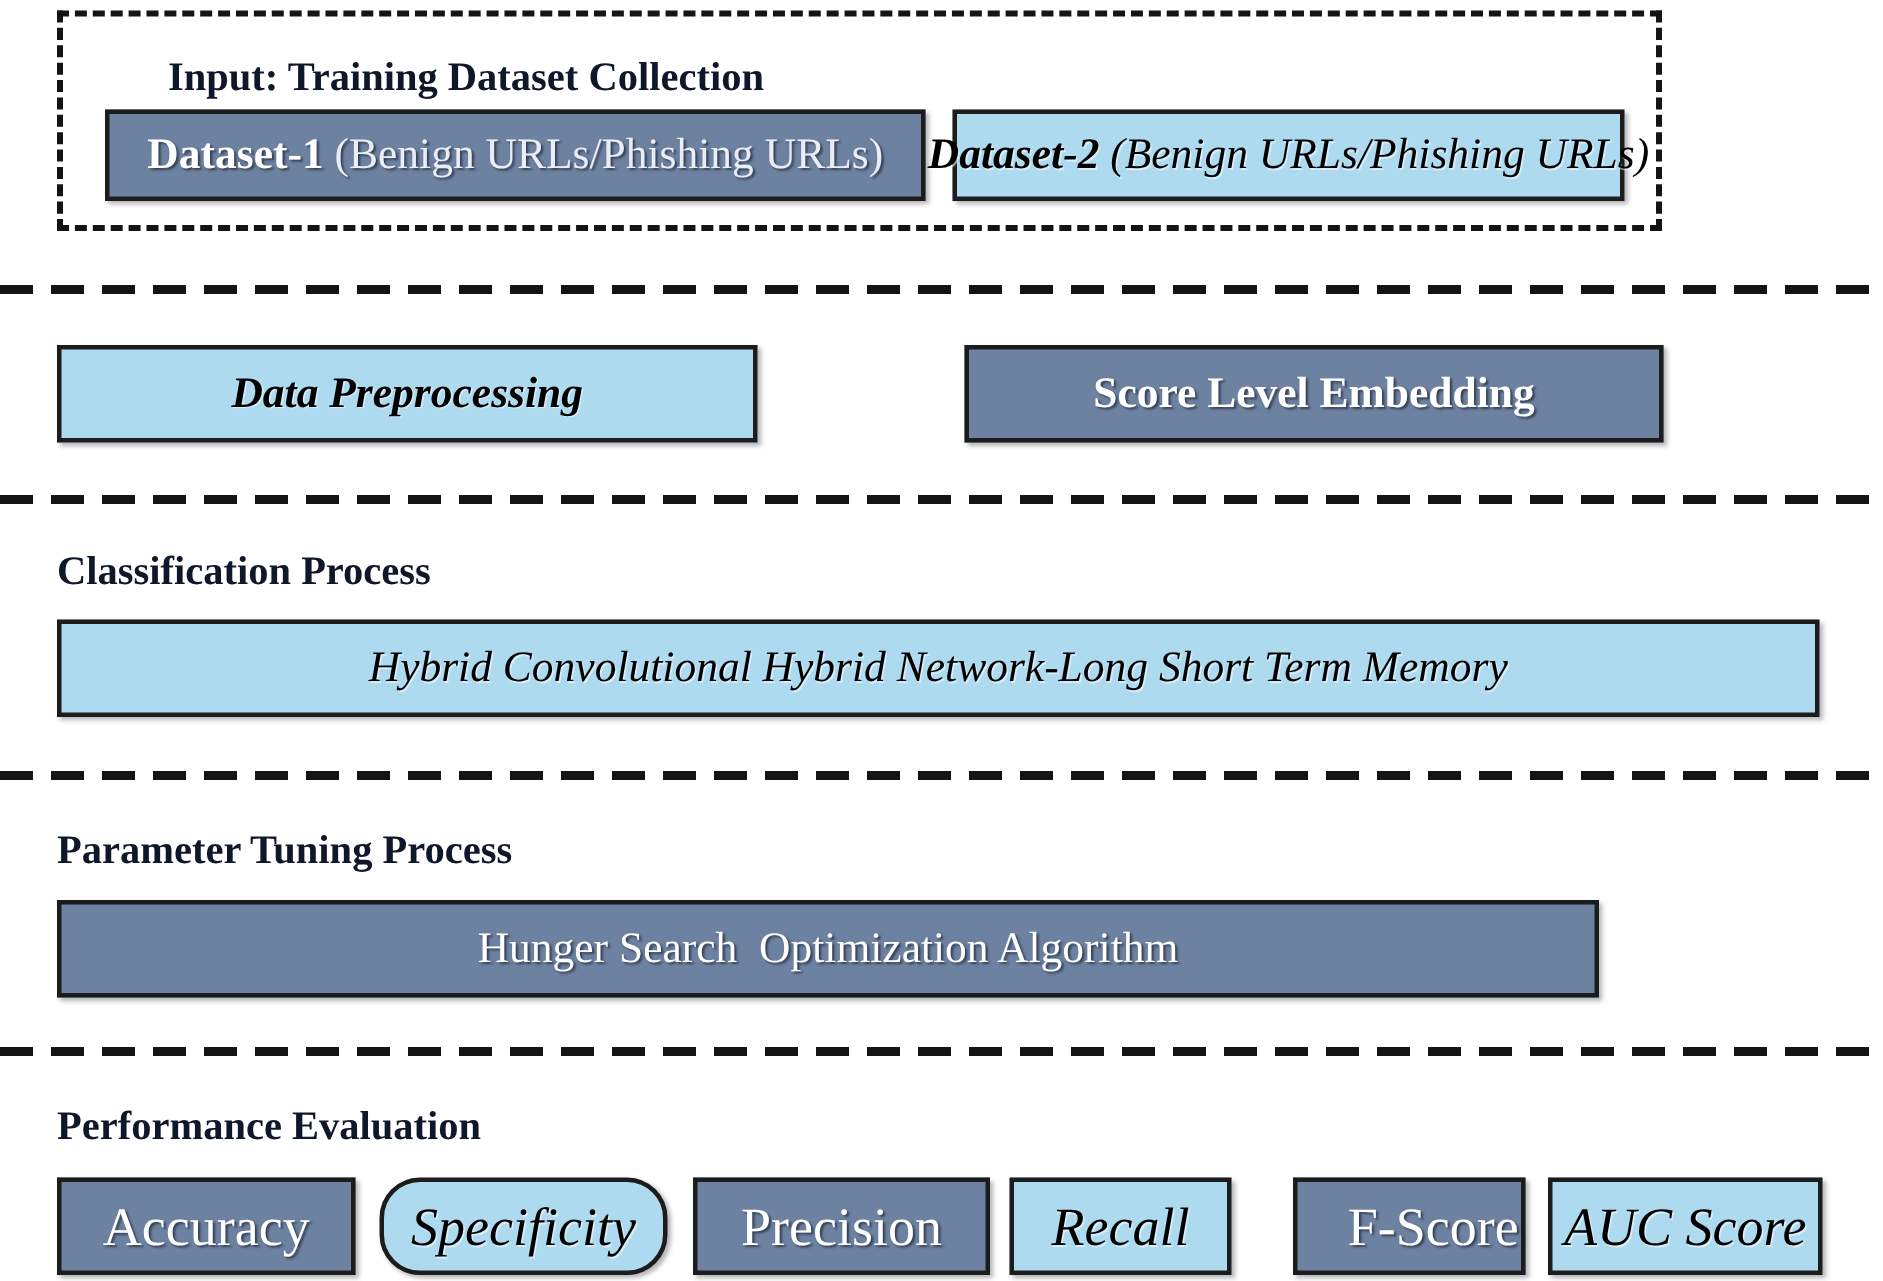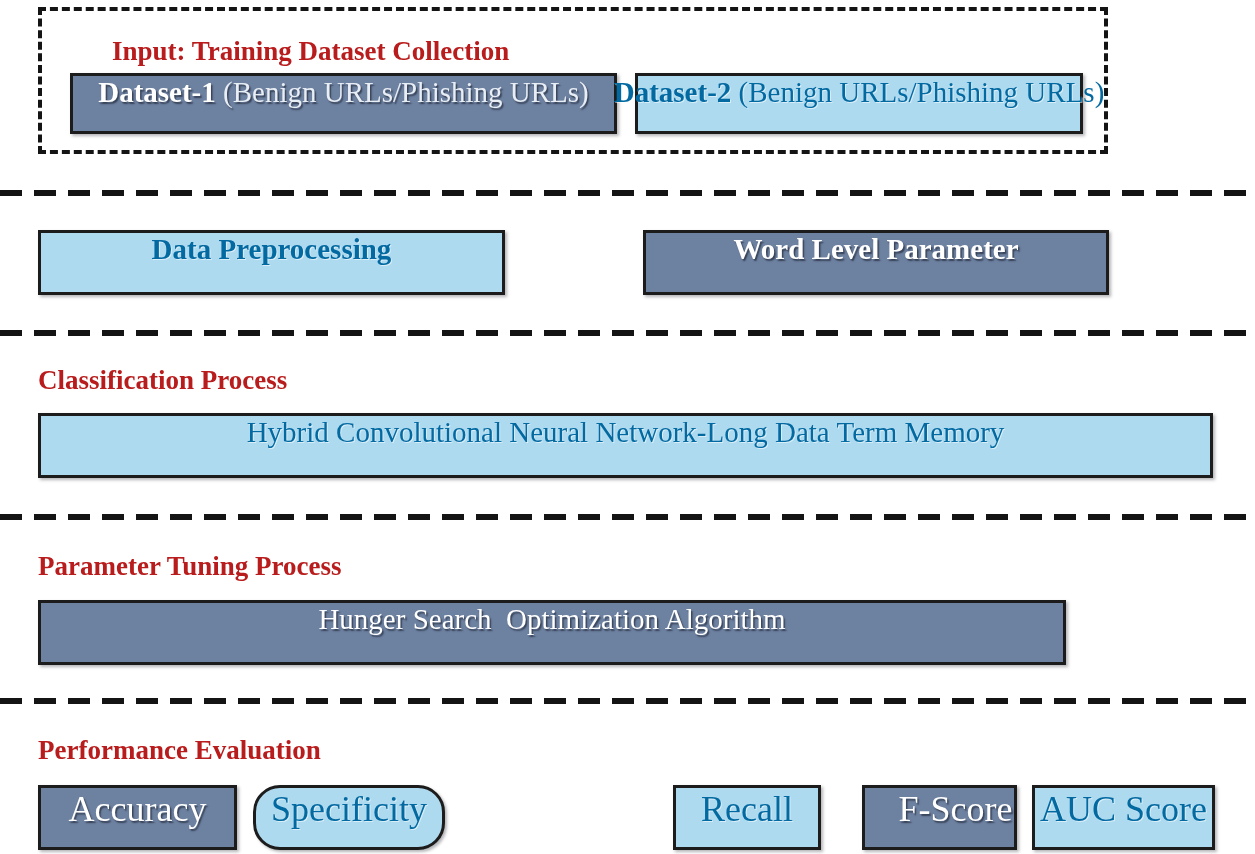--- a/index.html
+++ b/index.html
@@ -31,50 +31,51 @@
   .dash-1 { top: 190px; }
   .dash-2 { top: 330px; }
   .dash-3 { top: 514px; }
   .dash-4 { top: 698px; }
 
   
   .heading {
     position: absolute;
     font-size: 27px;
     font-weight: bold;
-    color: #b91c1c;
+    color: #0f172a;
     white-space: nowrap;
     line-height: 1.2;
   }
   .heading-input  { left: 70px;  top: 24px; }
   .heading-class  { left: 38px;  top: 364px; }
   .heading-param  { left: 38px;  top: 550px; }
   .heading-perf   { left: 38px;  top: 734px; }
 
   
   .box {
     position: absolute;
     display: flex;
-    align-items: flex-start;
+    align-items: center;
     justify-content: center;
     border: 3px solid #1c1c1c;
     box-sizing: border-box;
     font-size: 29px;
     white-space: pre;
     box-shadow: 2px 2px 3px rgba(90, 90, 100, 0.45);
   }
   .box.dark {
     background: #6d81a1;
     color: #ffffff;
     text-shadow: 1.5px 1.5px 1.5px rgba(25, 30, 45, 0.65);
   }
   .box.light {
     background: #aedaf0;
-    color: #0369a1;
+    color: #000000;
     text-shadow: 1px 1px 0.5px rgba(255, 255, 255, 0.55);
+    font-style: italic;
   }
   .box .bold-part { font-weight: bold; }
   .box.dark .reg-part { color: #e9eef5; }
 
   
   .input-group {
     position: absolute;
     left: 38px;
     top: 7px;
     width: 1070px;
@@ -115,35 +116,36 @@
     <span class="bold-part">Dataset-1</span><span class="reg-part"> (Benign URLs/Phishing URLs)</span>
   </div>
 
   <div class="box light dataset-2">
     <span class="bold-part">Dataset-2</span><span class="reg-part"> (Benign URLs/Phishing URLs)</span>
   </div>
 
   <div class="dash-line dash-1"></div>
 
   <div class="box light preprocess">Data Preprocessing</div>
-  <div class="box dark embedding">Word Level Parameter</div>
+  <div class="box dark embedding">Score Level Embedding</div>
 
   <div class="dash-line dash-2"></div>
 
   <div class="heading heading-class">Classification Process</div>
-  <div class="box light hybrid">Hybrid Convolutional Neural Network-Long Data Term Memory</div>
+  <div class="box light hybrid">Hybrid Convolutional Hybrid Network-Long Short Term Memory</div>
 
   <div class="dash-line dash-3"></div>
 
   <div class="heading heading-param">Parameter Tuning Process</div>
   <div class="box dark hunger">Hunger Search  Optimization Algorithm</div>
 
   <div class="dash-line dash-4"></div>
 
   <div class="heading heading-perf">Performance Evaluation</div>
 
   <div class="box dark metric m-accuracy">Accuracy</div>
   <div class="box light metric m-specificity">Specificity</div>
+  <div class="box dark metric m-precision">Precision</div>
   <div class="box light metric m-recall">Recall</div>
   <div class="box dark metric m-fscore">F-Score</div>
   <div class="box light metric m-auc">AUC Score</div>
 
 </div>
 
 </body></html>

